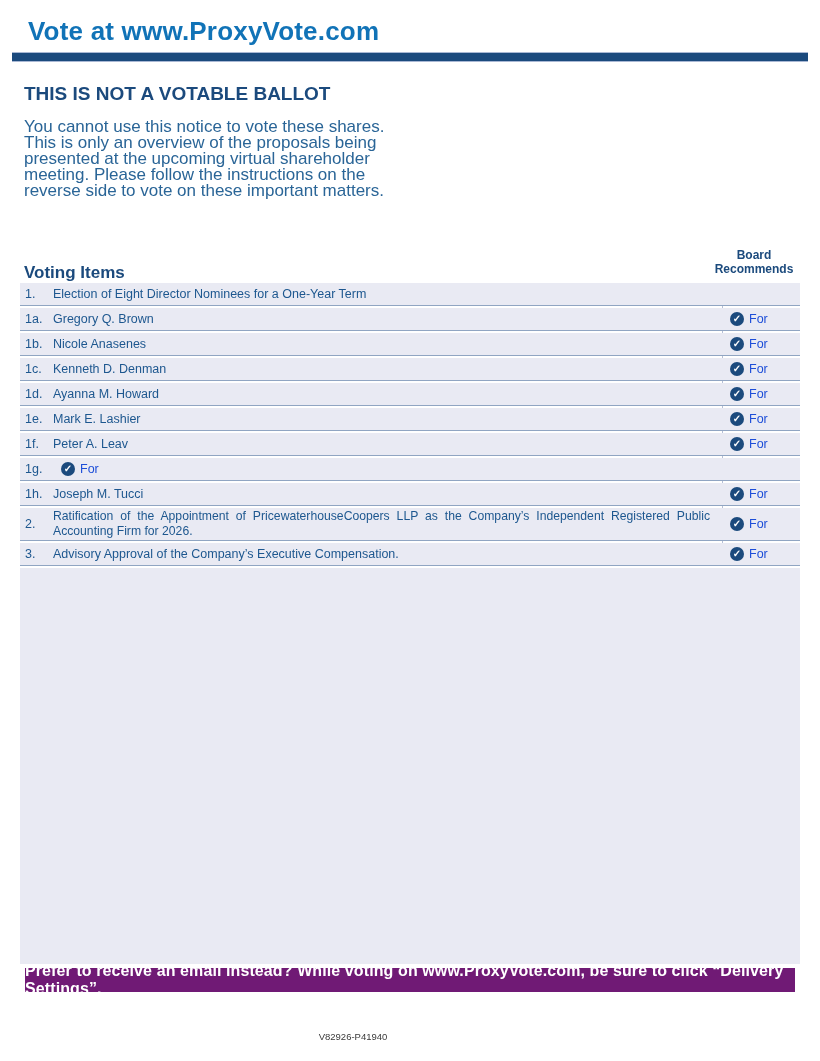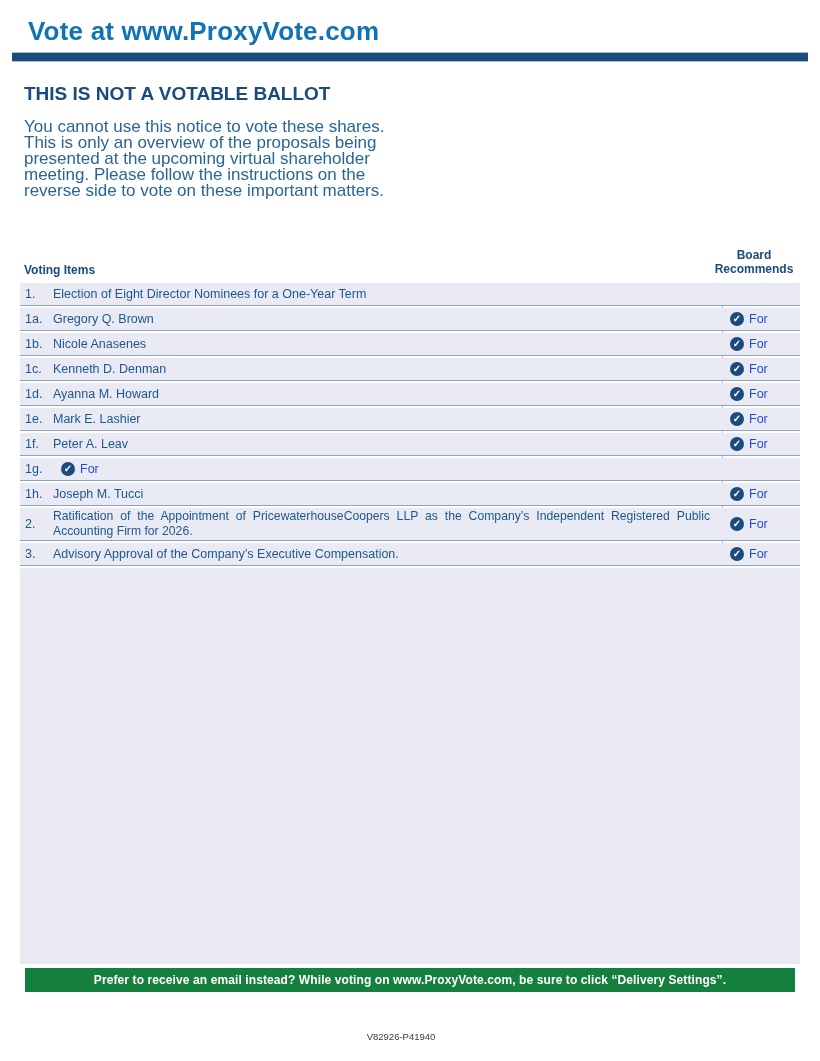--- a/index.html
+++ b/index.html
@@ -23,21 +23,21 @@
   
   .ballot-heading {
     left:24px; top:83px; font-size:19px; font-weight:bold; color:#1b4a7d;
   }
   .intro-text {
     left:24px; top:119px; width:382px; font-size:17px; line-height:16px;
     color:#2a6597;
   }
 
   
-  .items-header { left:24px; top:263px; font-size:12px; font-weight:bold; color:#1b4a7d; }
+  .items-header { left:24px; top:263px; font-size:17px; font-weight:bold; color:#1b4a7d; }
   .recommends-header {
     right:20px; top:249px; width:92px; text-align:center;
     font-size:12px; font-weight:bold; color:#1b4a7d; line-height:13.5px;
   }
 
   
   .voting-table { left:20px; top:283px; width:780px; }
   .rows { display:flex; flex-direction:column; gap:2px; position:relative; }
   .col-divider {
     position:absolute; left:702px; top:0; bottom:0; width:1px; background:#b4bfd6;
@@ -67,28 +67,28 @@
   .note-row {
     margin-top:2px; background:#ffffff;
     border-top:2px solid #1b4a7d; border-bottom:2px solid #1b4a7d;
     padding:3px 0 3px 5px; font-size:12.5px; color:#1d578f; line-height:15px;
   }
   .note-label { font-weight:bold; color:#1b4a7d; }
 
   .filler-block { left:20px; top:568px; width:780px; height:396px; background:#e9eaf3; }
 
   .footer-bar {
-    left:25px; right:25px; top:968px; height:24px; background:#15803d;
+    left:25px; right:25px; top:968px; height:24px; background:#701a75;
     display:flex; align-items:center; justify-content:center;
-    color:#ffffff; font-size:12px; font-weight:600; letter-spacing:0.1px;
+    color:#ffffff; font-size:16px; font-weight:600; letter-spacing:0.1px;
   }
 
   .doc-code {
     left:0; top:1031px; width:706px; text-align:center;
-    font-size:9.5px; color:#3a3a3a;padding-left:48px;
+    font-size:9.5px; color:#3a3a3a;
   }
 </style>
 </head>
 <body>
 
 <div class="abs page-title">Vote at www.ProxyVote.com</div>
 <div class="abs top-rule"></div>
 
 <div class="abs ballot-heading">THIS IS NOT A VOTABLE BALLOT</div>
 <div class="abs intro-text">You cannot use this notice to vote these shares. This is only an overview of the proposals being presented at the upcoming virtual shareholder meeting. Please follow the instructions on the reverse side to vote on these important matters.</div>

